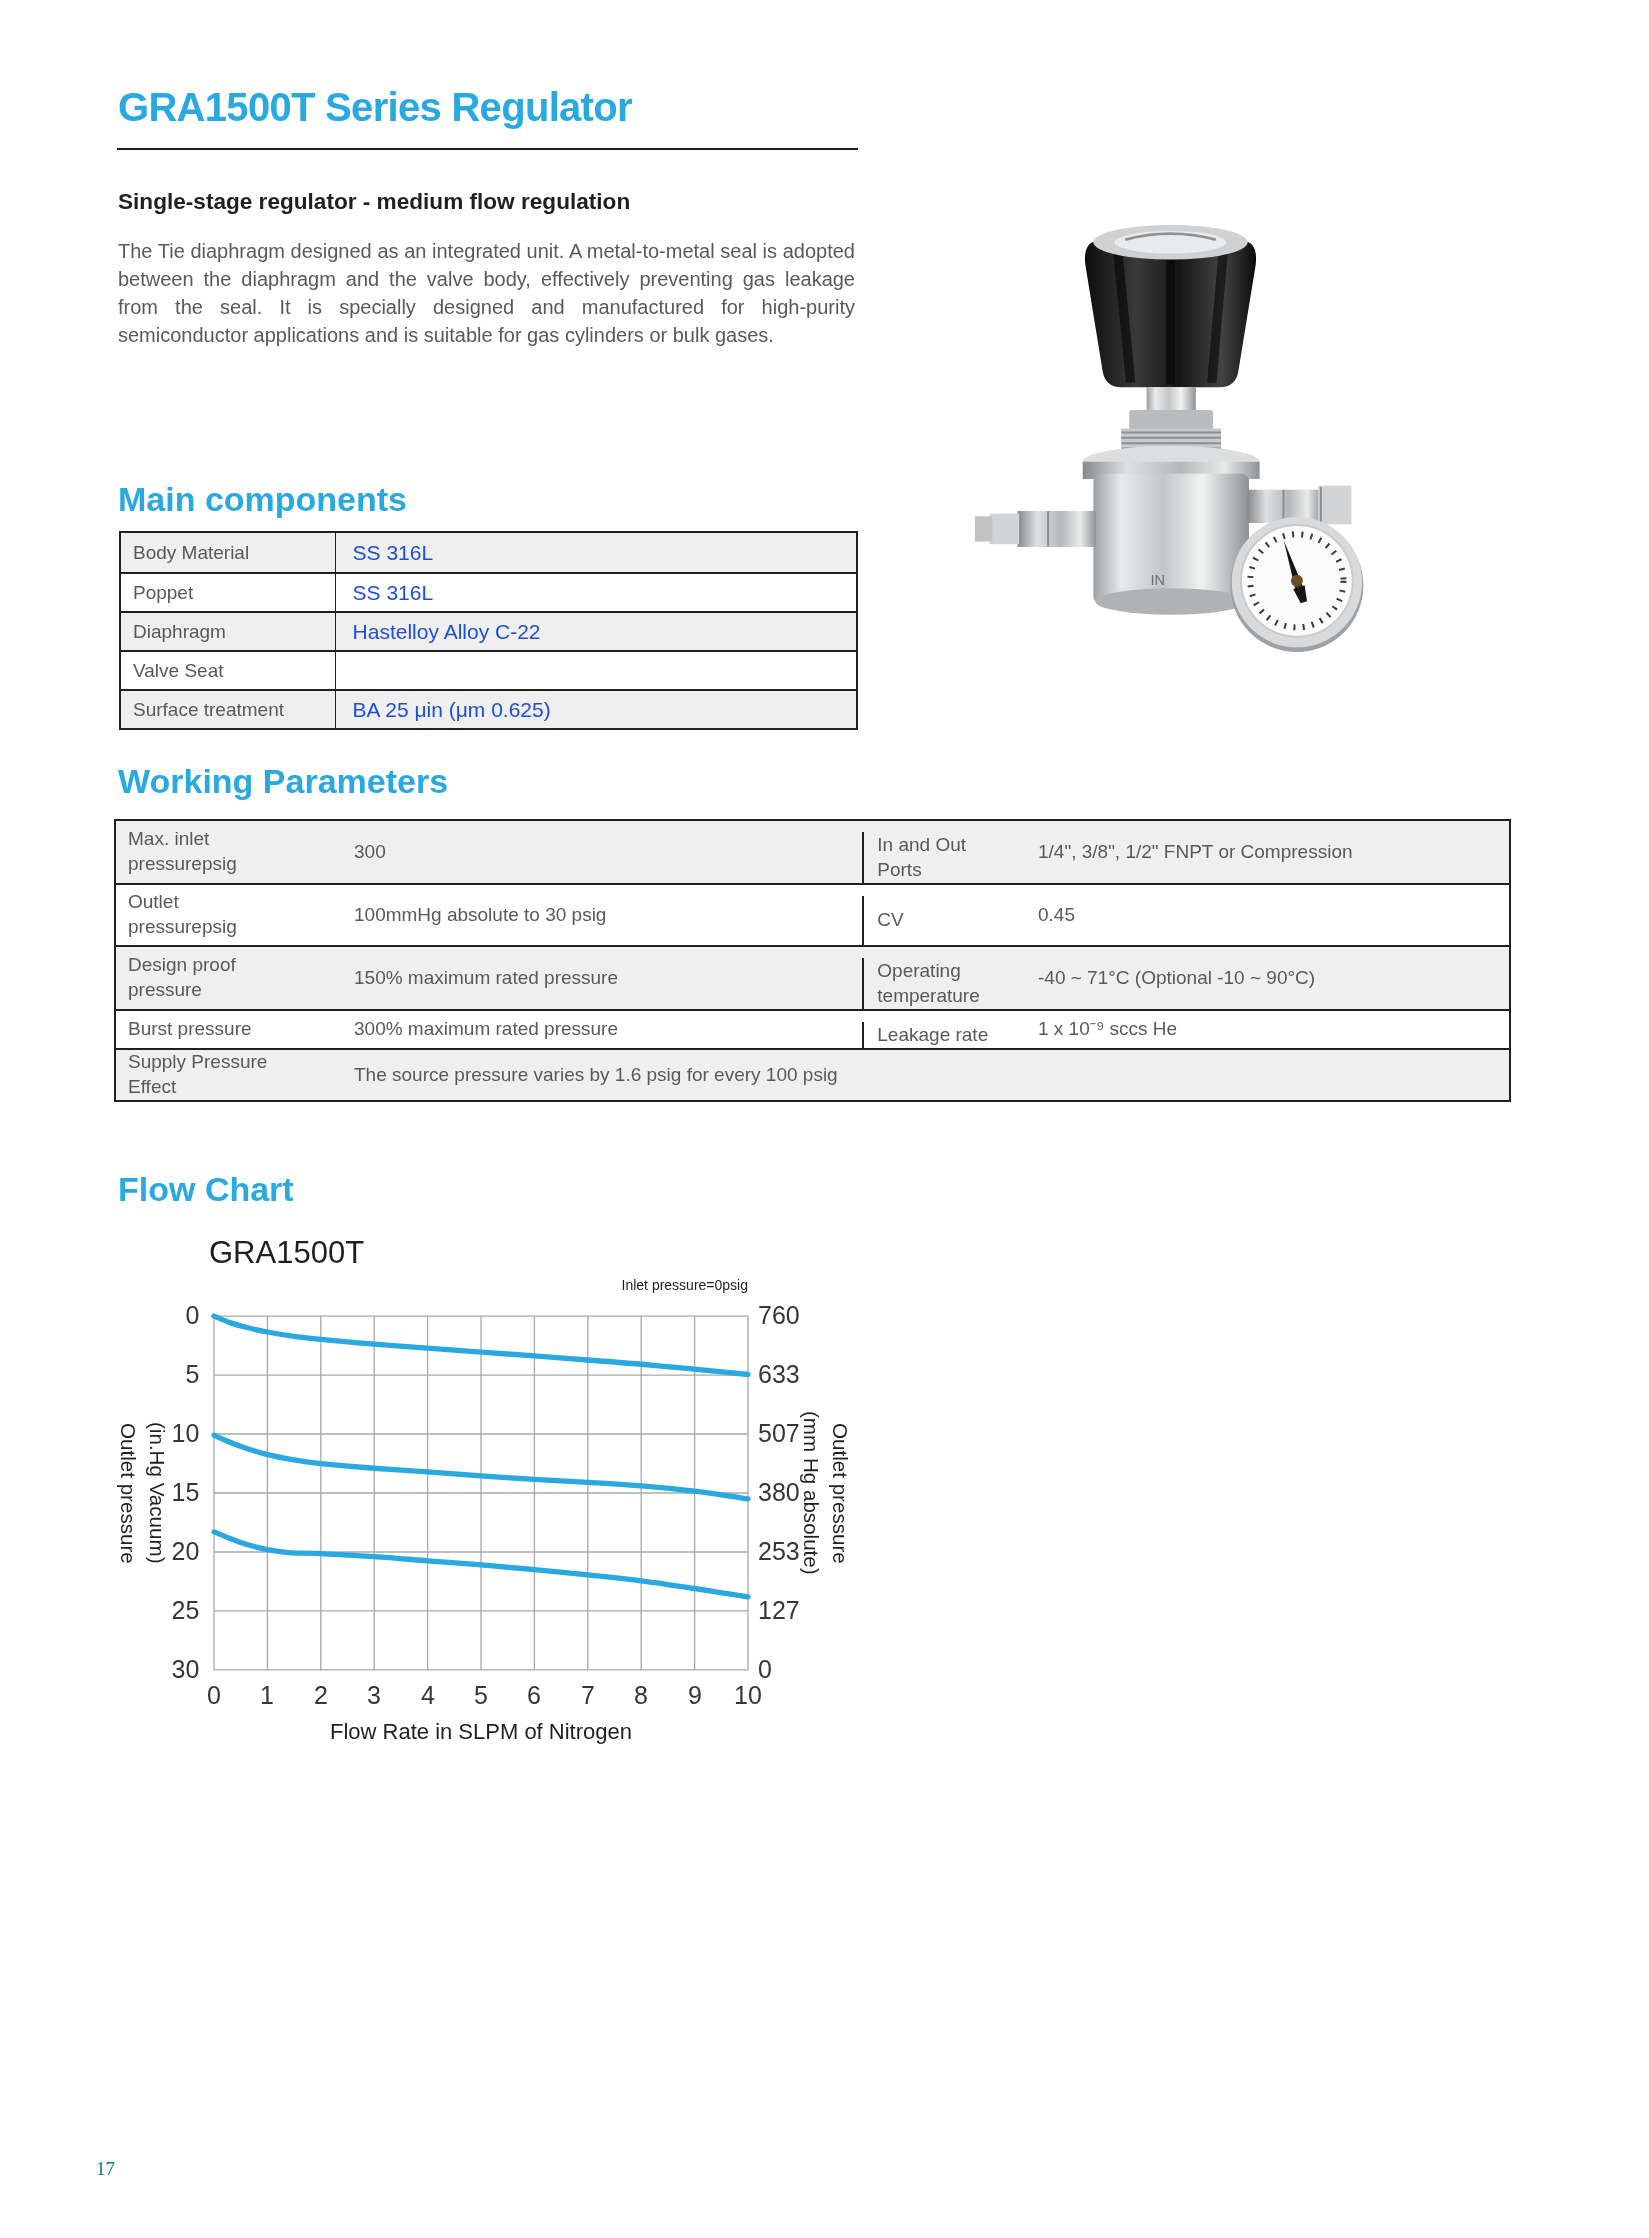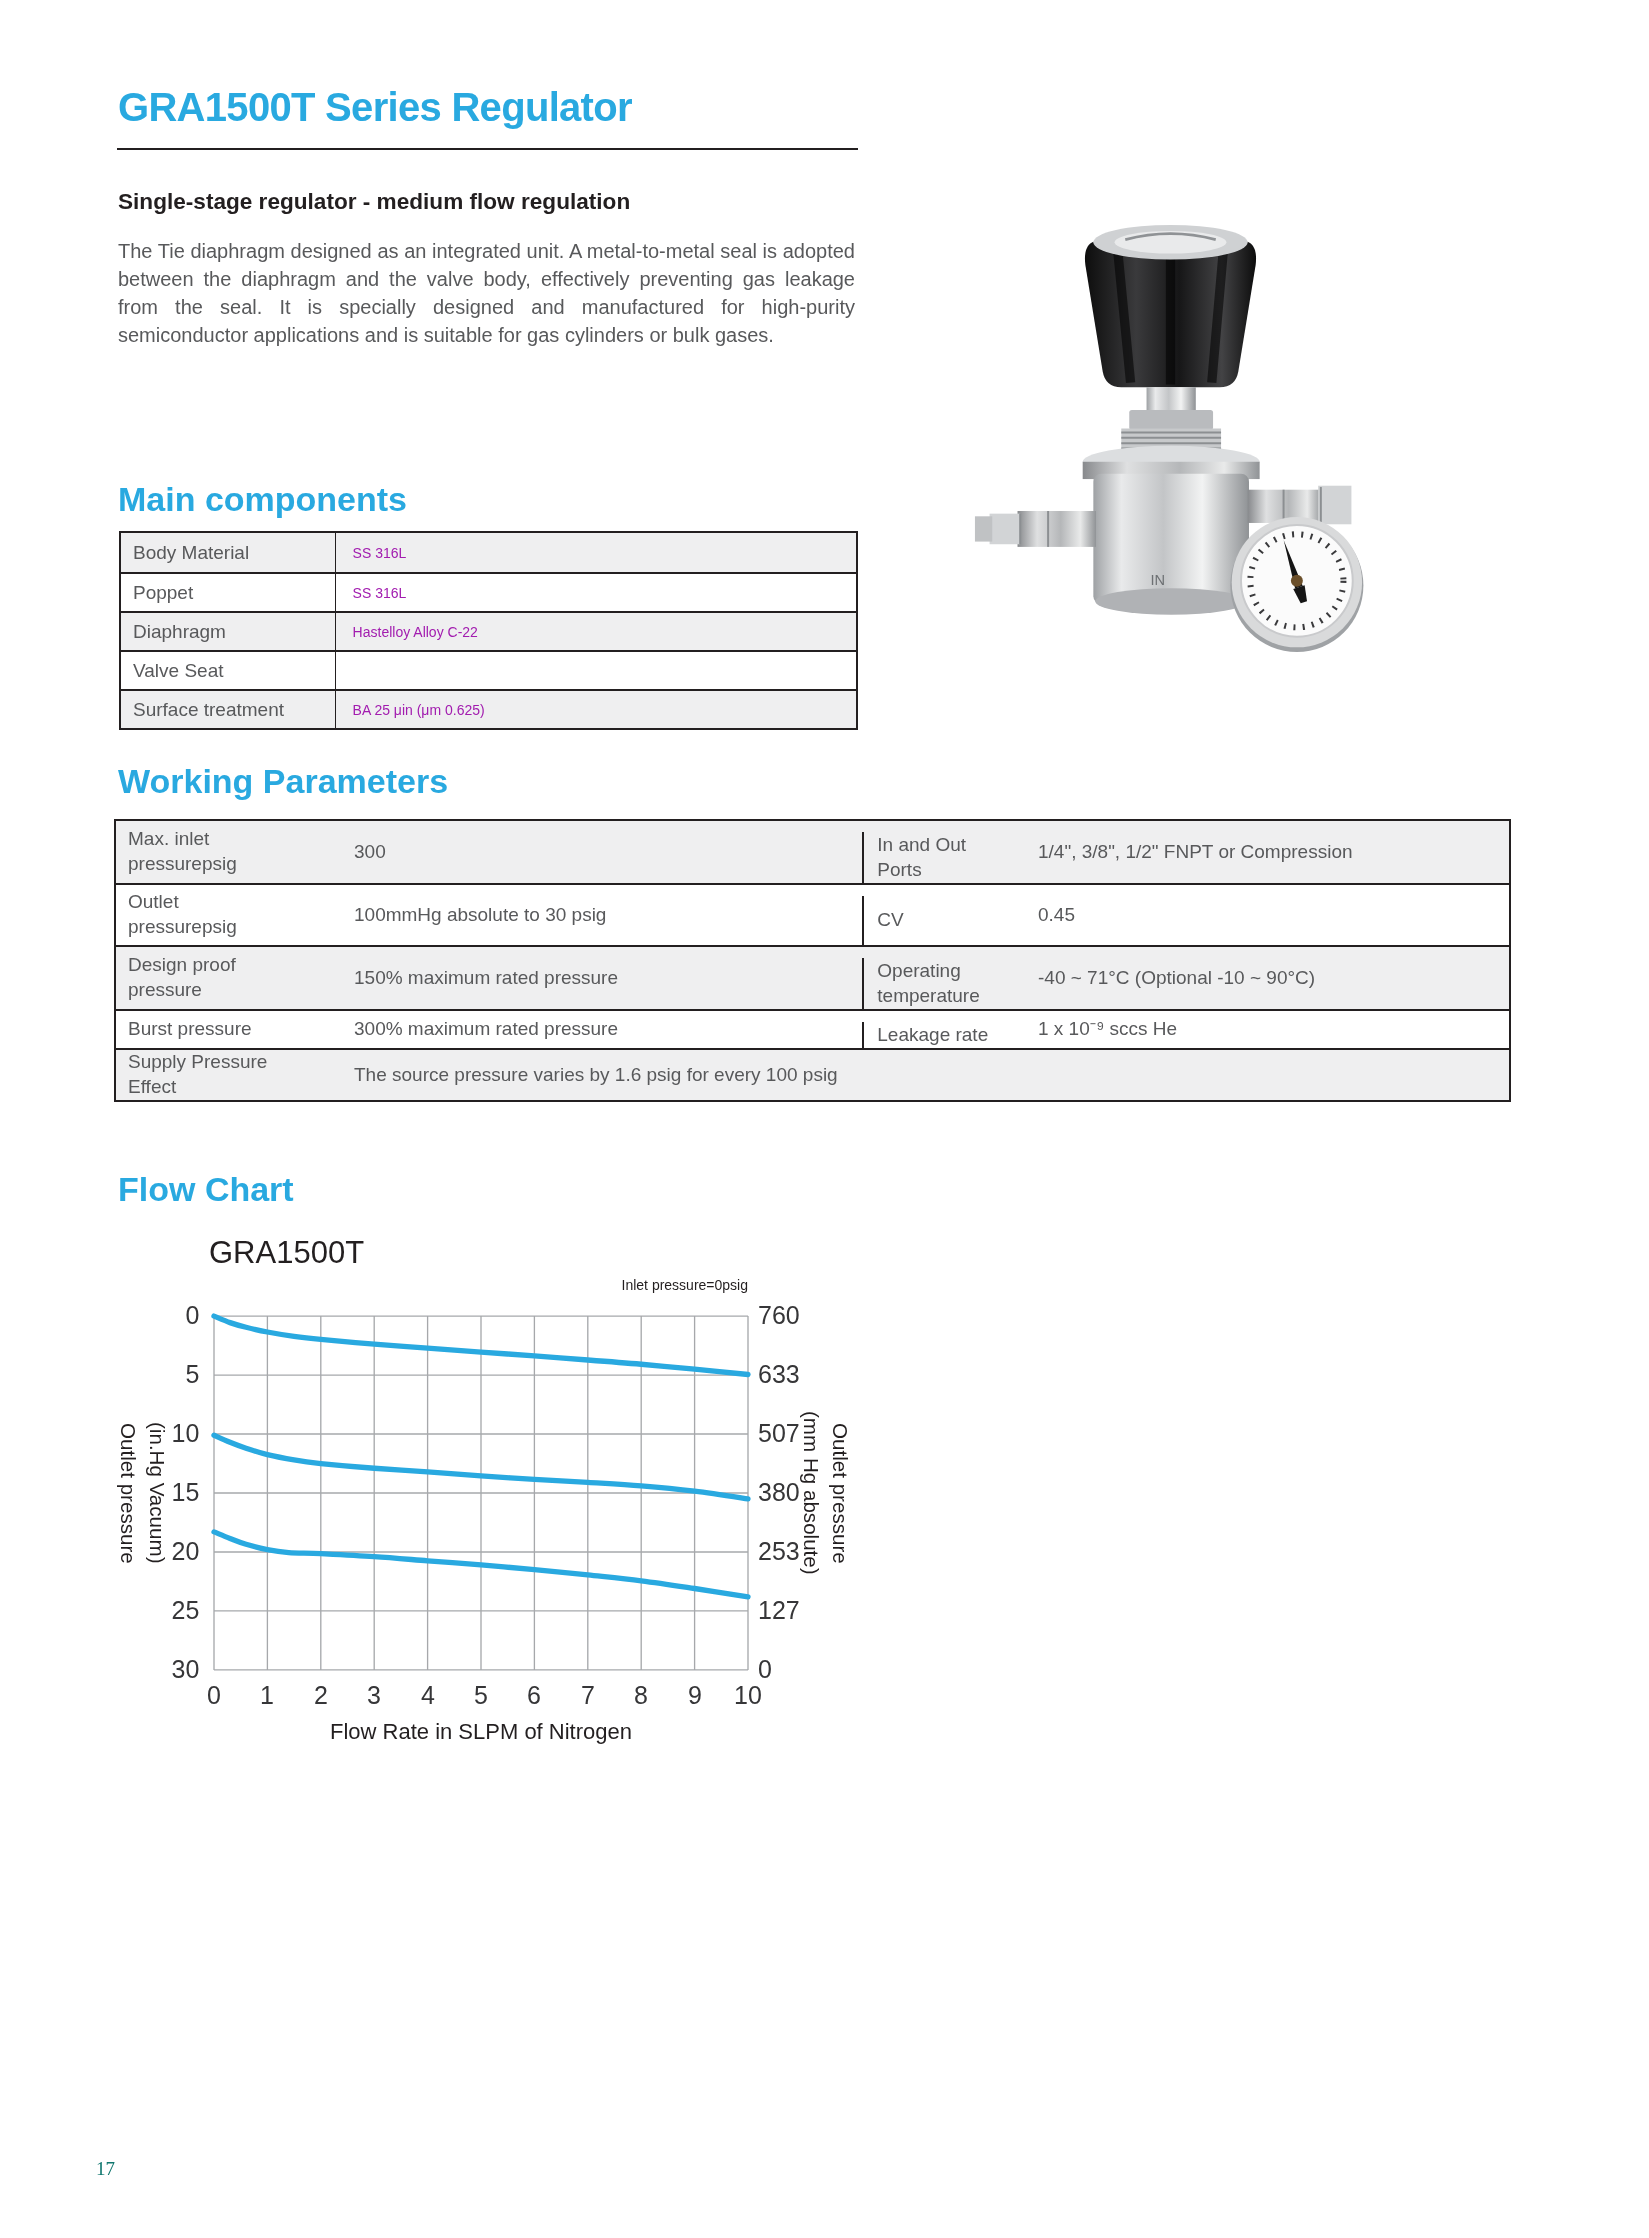--- a/index.html
+++ b/index.html
@@ -19,21 +19,21 @@
   #wp-heading{left:118px;top:762px;}
   #fc-heading{left:118px;top:1170px;}
 
   
   #mc-table{position:absolute;left:119px;top:531px;width:739px;border:2px solid #231f20;box-sizing:border-box;}
   .mc-row{display:flex;height:39px;box-sizing:border-box;background:#ffffff;}
   .mc-row.gray{background:#efeff0;}
   .mc-row + .mc-row{border-top:2px solid #231f20;}
   .mc-label{width:215px;box-sizing:border-box;border-right:1.3px solid #231f20;display:flex;
             align-items:center;padding-left:12px;font-size:19px;color:#58595b;}
-  .mc-value{flex:1;display:flex;align-items:center;padding-left:16.6px;font-size:14px;color:#a21caf;}
+  .mc-value{flex:1;display:flex;align-items:center;padding-left:16.6px;font-size:21px;color:#1d4ed8;}
 
   
   #wp-table{position:absolute;left:114px;top:819px;width:1397px;border:2px solid #231f20;box-sizing:border-box;}
   .wp-row{display:flex;box-sizing:border-box;background:#ffffff;}
   .wp-row.gray{background:#efeff0;}
   .wp-row + .wp-row{border-top:2px solid #231f20;}
   .wp-cell{display:flex;align-items:center;box-sizing:border-box;font-size:19px;line-height:24.6px;color:#58595b;}
   .wp-llabel{width:165px;padding-left:12px;}
   .wp-lvalue{width:581px;padding-left:73px;}
   .wp-rlabel{width:143px;padding-left:13.3px;border-left:2px solid #231f20;margin-top:11px;}

